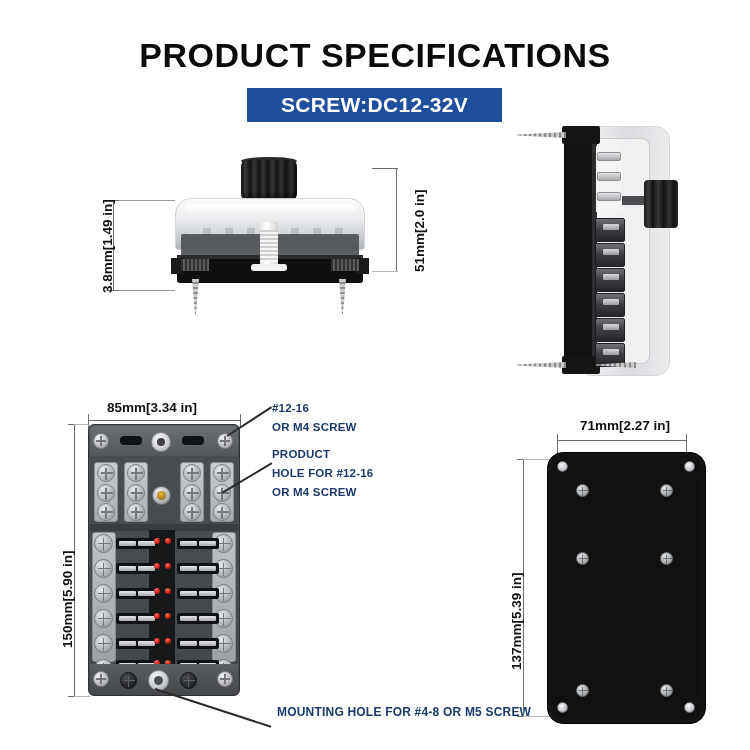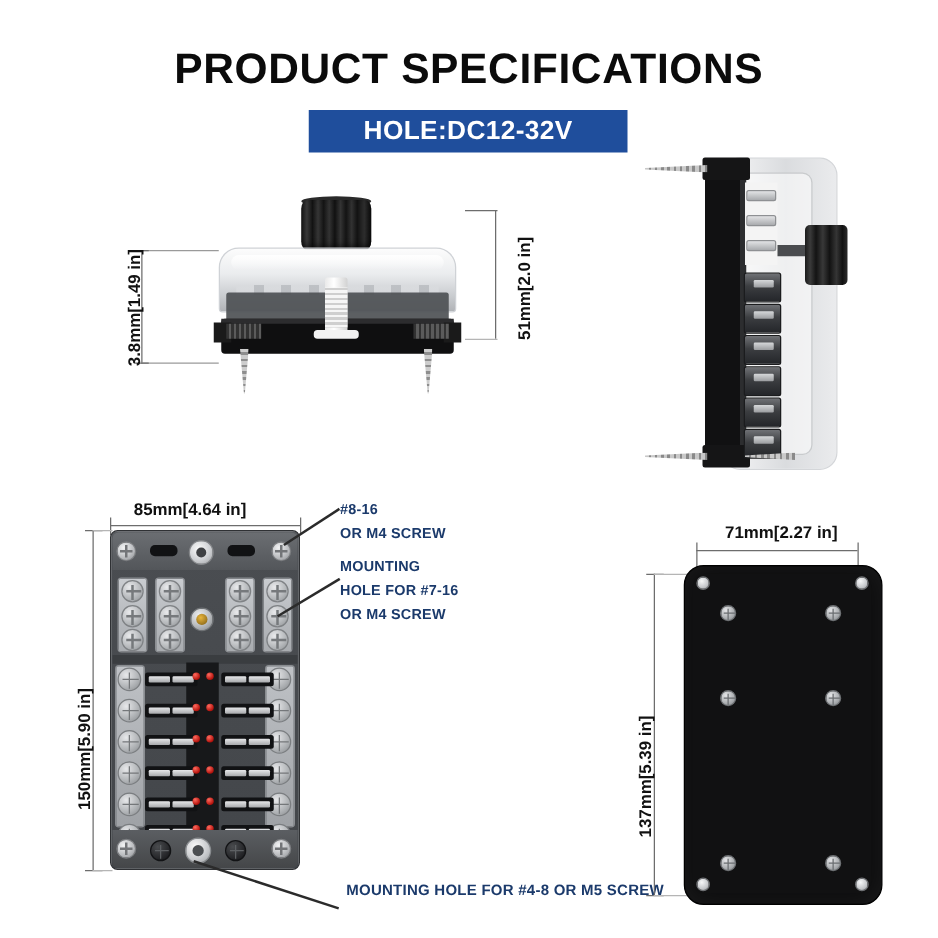--- a/index.html
+++ b/index.html
@@ -164,21 +164,21 @@
      border:1px solid #6d7073;box-sizing:border-box;}
   .bk-screw::before,.bk-screw::after{content:"";position:absolute;background:#6a6d70;}
   .bk-screw::before{left:50%;top:2px;width:1.4px;height:9px;margin-left:-.7px;}
   .bk-screw::after{top:50%;left:2px;height:1.4px;width:9px;margin-top:-.7px;}
 </style>
 </head>
 <body>
 
 <div class="abs" id="page-title">PRODUCT SPECIFICATIONS</div>
 <div class="abs" id="input-badge">
-  <span>HOLE:DC12-32V</span>
+  <span>SCREW:DC12-32V</span>
 </div>
 
 <div>
   <div class="dimline-v" style="left:113px;top:200px;height:91px;"></div>
   <div class="tick-h" style="left:113px;top:200px;width:62px;background:#9a9a9a;"></div>
   <div class="tick-h" style="left:113px;top:290px;width:62px;background:#9a9a9a;"></div>
   <div class="tick-h" style="left:107px;top:200px;width:12px;"></div>
   <div class="tick-h" style="left:107px;top:290px;width:12px;"></div>
   <div class="dim-label rot" style="left:100px;top:293px;">3.8mm[1.49 in]</div>
 </div>
@@ -243,21 +243,21 @@
     </div>
   <div class="sv-screw" style="left:-32px;top:14px;width:50px;"></div>
   <div class="sv-screw" style="left:-32px;top:244px;width:50px;"></div>
   <div class="sv-screw" style="left:48px;top:244px;width:40px;"></div>
 </div>
 
 <div>
   <div class="dimline-h" style="left:88px;top:420px;width:152px;"></div>
   <div class="tick-v" style="left:88px;top:414px;height:14px;"></div>
   <div class="tick-v" style="left:240px;top:414px;height:14px;"></div>
-  <div class="dim-label" style="left:107px;top:400px;">85mm[4.64 in]</div>
+  <div class="dim-label" style="left:107px;top:400px;">85mm[3.34 in]</div>
 </div>
 
 <div>
   <div class="dimline-v" style="left:74px;top:424px;height:272px;"></div>
   <div class="tick-h" style="left:68px;top:424px;width:14px;"></div>
   <div class="tick-h" style="left:68px;top:696px;width:14px;"></div>
   <div class="dimline-h" style="left:74px;top:424px;width:16px;background:#b5b5b5;"></div>
   <div class="dimline-h" style="left:74px;top:696px;width:16px;background:#b5b5b5;"></div>
   <div class="dim-label rot" style="left:60px;top:648px;">150mm[5.90 in]</div>
 </div>
@@ -385,28 +385,28 @@
   <div class="blk-corner-screw" style="left:5px;top:247px;"></div>
   <div class="blk-corner-screw" style="left:129px;top:247px;"></div>
   <div class="dark-screw" style="left:32px;top:248px;"></div>
   <div class="dark-screw" style="left:92px;top:248px;"></div>
   <div id="blk-mount-hole"></div>
   <div id="blk-mount-hole-in"></div>
 </div>
 
 <div>
   <div class="leader" style="left:227px;top:435px;width:53px;transform:rotate(-33deg);"></div>
-  <div class="anno" style="left:272px;top:400px;">#8-16</div>
+  <div class="anno" style="left:272px;top:400px;">#12-16</div>
   <div class="anno" style="left:272px;top:419px;">OR M4 SCREW</div>
 </div>
 
 <div>
   <div class="leader" style="left:222px;top:492px;width:58px;transform:rotate(-31deg);"></div>
-  <div class="anno" style="left:272px;top:446px;">MOUNTING</div>
-  <div class="anno" style="left:272px;top:465px;">HOLE FOR #7-16</div>
+  <div class="anno" style="left:272px;top:446px;">PRODUCT</div>
+  <div class="anno" style="left:272px;top:465px;">HOLE FOR #12-16</div>
   <div class="anno" style="left:272px;top:484px;">OR M4 SCREW</div>
 </div>
 
 <div>
   <div class="leader" style="left:155px;top:688px;width:122px;transform:rotate(18deg);"></div>
   <div class="anno" style="left:277px;top:704px;font-size:12px;">MOUNTING HOLE FOR #4-8 OR M5 SCREW</div>
 </div>
 
 <div>
   <div class="dimline-h" style="left:557px;top:440px;width:129px;"></div>

